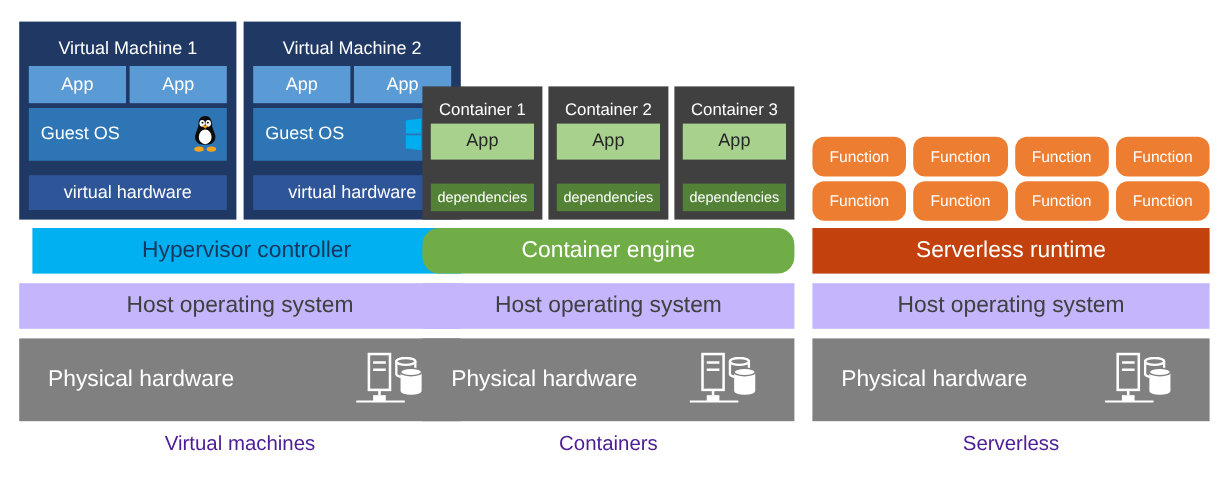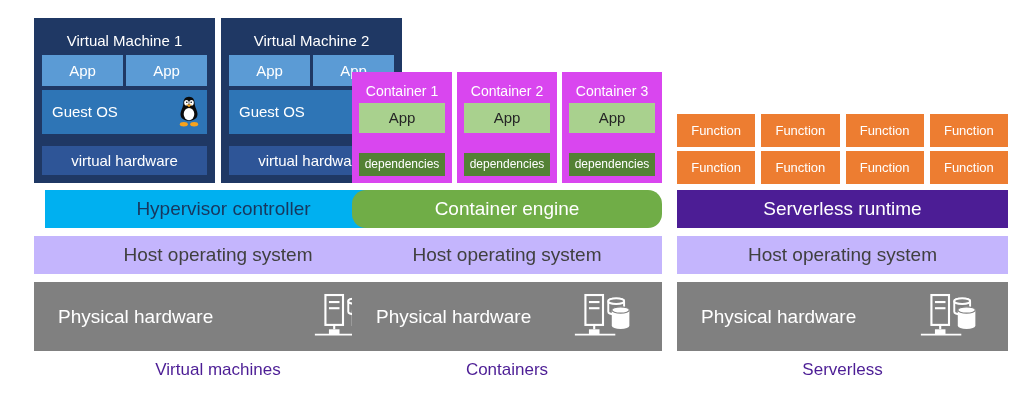--- a/index.html
+++ b/index.html
@@ -6,53 +6,53 @@
   html, body { background: #fff; }
   .canvas {
     position: relative;
     width: 1024px;
     height: 401px;
     background: #ffffff;
     font-family: "Liberation Sans", sans-serif;
     overflow: hidden;
   }
   .col { position: absolute; top: 0; height: 401px; }
-  #col-vm { left: 34px;  width: 368px; }
+  #col-vm { left: 16px;  width: 368px; }
   #col-ct { left: 352px; width: 310px; }
   #col-sl { left: 677px; width: 331px; }
 
   
   .vm-row { position: absolute; top: 18px; left: 0; right: 0; height: 165px; display: flex; gap: 6px; }
   .vm-box { flex: 1; background: #1F3864; padding: 8px; display: flex; flex-direction: column; color: #fff; }
   .vm-title { height: 31px; display: flex; align-items: center; justify-content: center; font-size: 15px; }
   .vm-apps { display: flex; gap: 3px; height: 32px; }
   .vm-app { flex: 1; background: #5B9BD5; display: flex; align-items: center; justify-content: center; font-size: 15px; }
   .vm-guest { height: 46px; margin-top: 4px; background: #2E75B6; display: flex; align-items: center; padding: 0 6px 0 10px; font-size: 15px; }
   .os-icon { margin-left: auto; display: flex; align-items: center; }
   .vm-hw { height: 31px; margin-top: 12px; background: #2E5597; display: flex; align-items: center; justify-content: center; font-size: 15px; }
 
   
   .ct-row { position: absolute; top: 72px; left: 0; right: 0; height: 111px; display: flex; gap: 5px; }
-  .ct-box { flex: 1; background: #d946ef; padding: 7px; color: #fff; display: flex; flex-direction: column; }
+  .ct-box { flex: 1; background: #404040; padding: 7px; color: #fff; display: flex; flex-direction: column; }
   .ct-title { height: 28px; display: flex; align-items: center; justify-content: center; font-size: 14px; }
   .ct-app { height: 34px; background: #A9D18E; color: #262626; display: flex; align-items: center; justify-content: center; font-size: 15px; }
   .ct-deps { height: 27px; margin-top: 20px; background: #538135; display: flex; align-items: center; justify-content: center; font-size: 12px; }
 
   
   .fn-grid { position: absolute; top: 114px; left: 0; right: 0; height: 70px;
              display: grid; grid-template-columns: repeat(4, 1fr); grid-template-rows: 1fr 1fr;
              column-gap: 6px; row-gap: 4px; }
-  .fn-box { background: #ED7D31; color: #fff; display: flex; align-items: center; justify-content: center; font-size: 13px; }
+  .fn-box { background: #ED7D31; color: #fff; display: flex; align-items: center; justify-content: center; font-size: 13px; border-radius: 10px; }
 
   
   .bar { position: absolute; left: 0; right: 0; display: flex; align-items: center; justify-content: center; font-size: 19px; }
   .bar.runtime { top: 190px; height: 38px; }
   #col-vm .runtime { background: #00B0F0; color: #17375E; margin-left: 11px; }
   #col-ct .runtime { background: #70AD47; color: #fff; border-radius: 14px; }
-  #col-sl .runtime { background: #4c1d95; color: #fff; }
+  #col-sl .runtime { background: #c2410c; color: #fff; }
   .bar.hostos { top: 236px; height: 38px; background: #c4b5fd; color: #404040; }
   .bar.physical { top: 282px; height: 69px; background: #808080; color: #fff; justify-content: flex-start; padding-left: 24px; }
   .hw-icon { position: absolute; right: 30px; top: 50%; transform: translateY(-50%); display: flex; }
 
   .col-label { position: absolute; top: 360px; left: 0; right: 0; text-align: center; font-size: 17px; color: #4c1d95; }
 </style>
 </head>
 <body>
 
 <div class="canvas">

